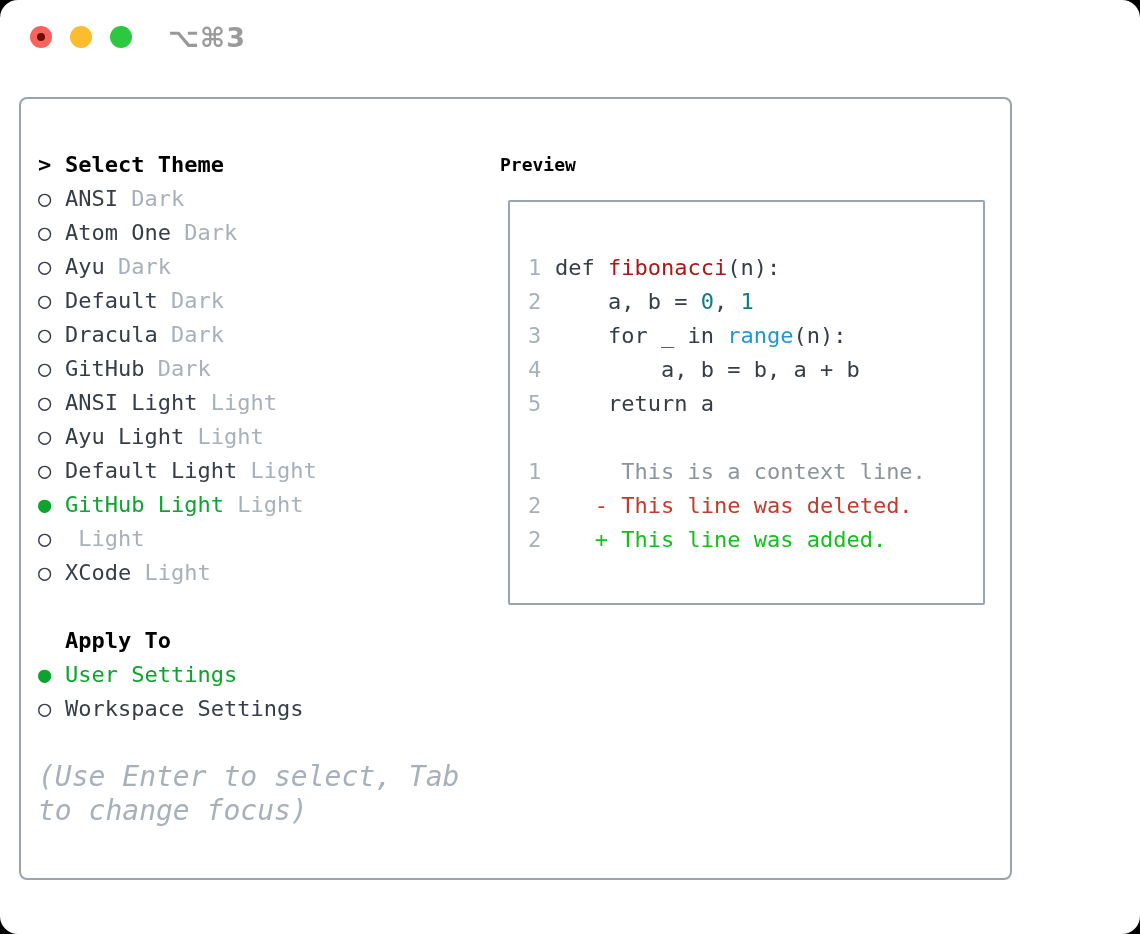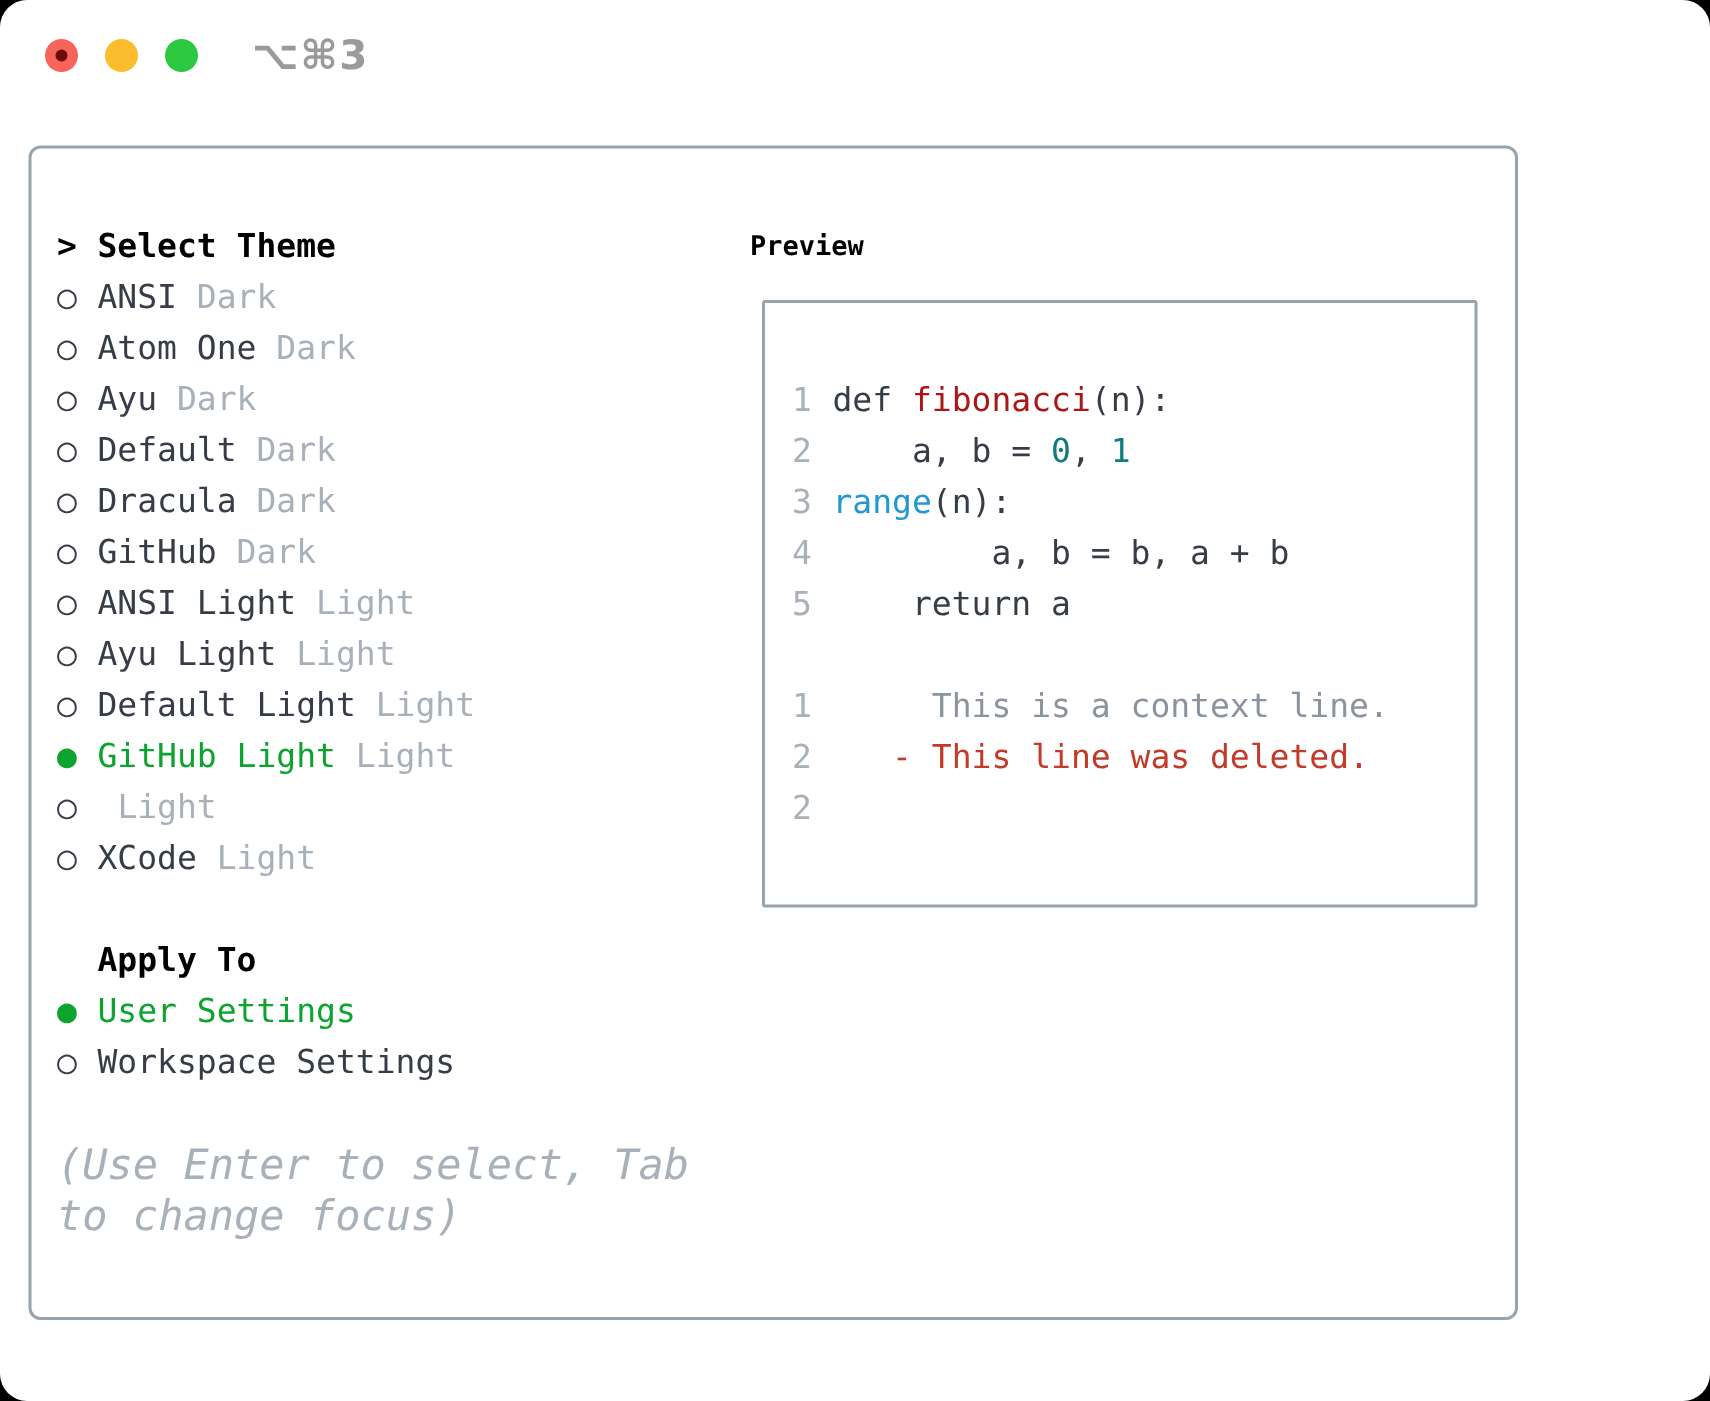--- a/index.html
+++ b/index.html
@@ -144,37 +144,37 @@
       <div class="preview-hdr">Preview</div>
 
       <div class="preview-box">
         <div class="cline">
           <span class="lnum">1</span><span class="c-code">def </span><span class="c-func">fibonacci</span><span class="c-code">(n):</span>
         </div>
         <div class="cline">
           <span class="lnum">2</span><span class="c-code">    a, b = </span><span class="c-num">0</span><span class="c-code">, </span><span class="c-num">1</span>
         </div>
         <div class="cline">
-          <span class="lnum">3</span><span class="c-builtin">range</span><span class="c-code">(n):</span>
+          <span class="lnum">3</span><span class="c-code">    for _ in </span><span class="c-builtin">range</span><span class="c-code">(n):</span>
         </div>
         <div class="cline">
           <span class="lnum">4</span><span class="c-code">        a, b = b, a + b</span>
         </div>
         <div class="cline">
           <span class="lnum">5</span><span class="c-code">    return a</span>
         </div>
 
         <div class="blank"></div>
 
         <div class="cline">
           <span class="lnum">1</span><span class="d-context">     This is a context line.</span>
         </div>
         <div class="cline">
           <span class="lnum">2</span><span class="d-deleted">   - This line was deleted.</span>
         </div>
         <div class="cline">
-          <span class="lnum">2</span>
+          <span class="lnum">2</span><span class="d-added">   + This line was added.</span>
         </div>
       </div>
     </div>
 
   </div>
 </div>
 
 </body></html>

